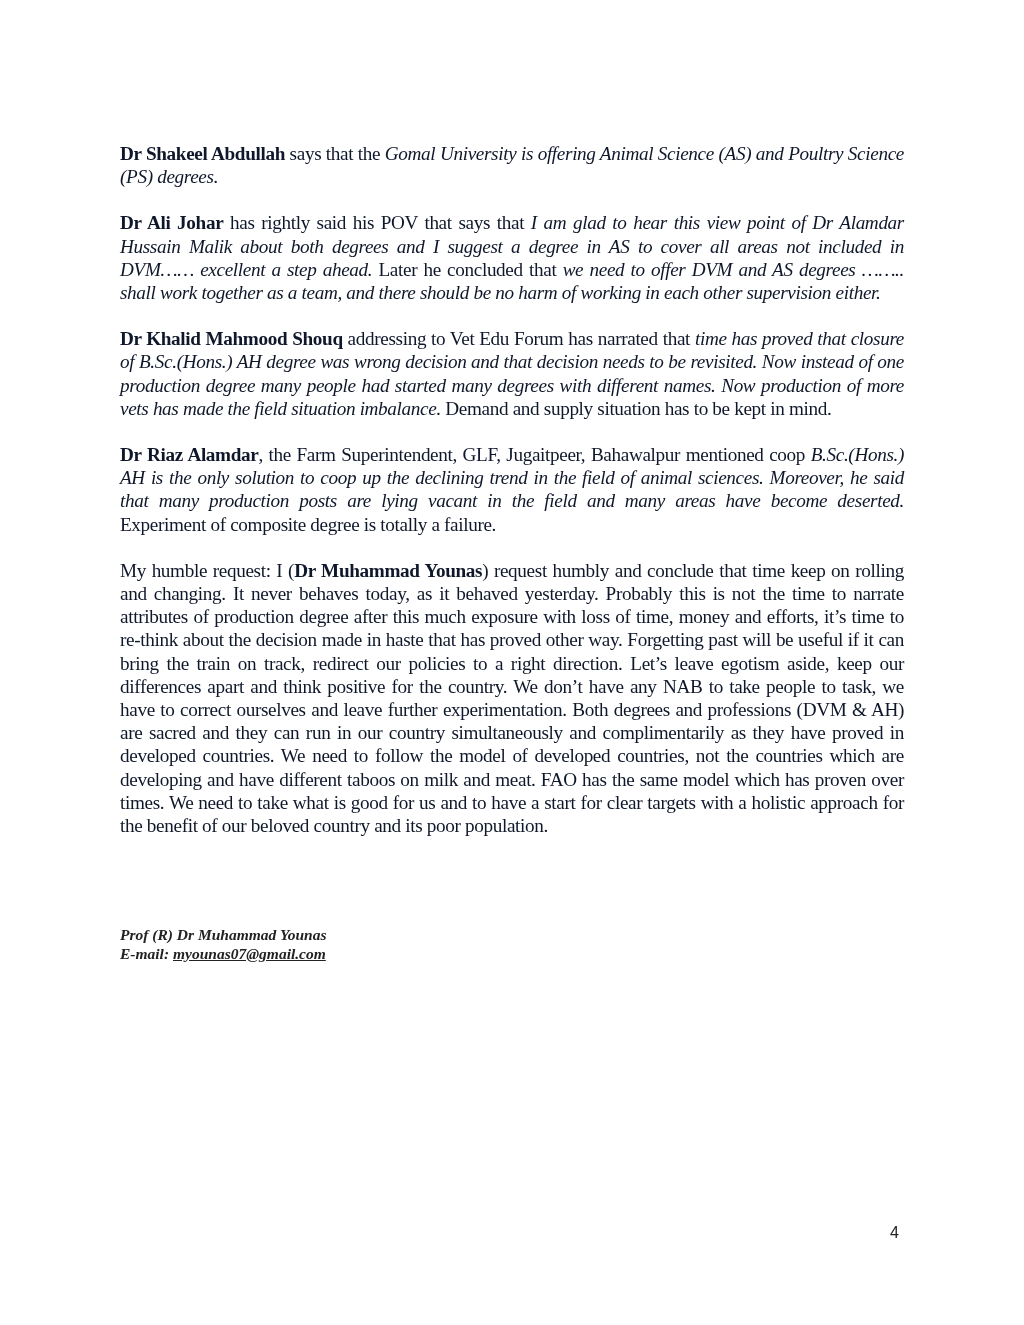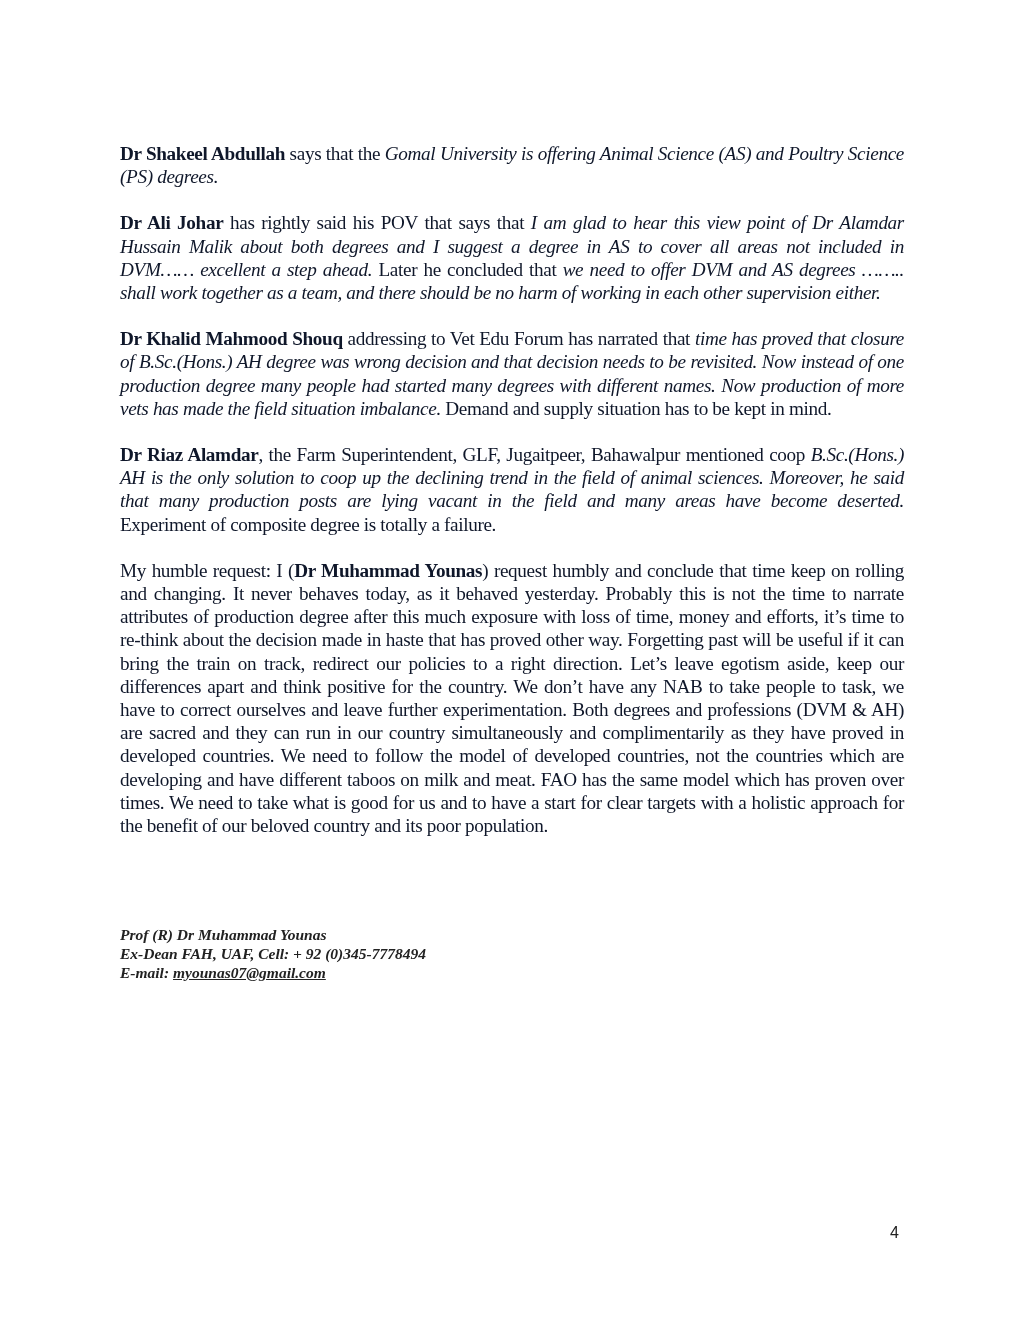--- a/index.html
+++ b/index.html
@@ -32,17 +32,16 @@
   <p class="cond">
     <b>Dr Riaz Alamdar</b><span>, the Farm Superintendent, GLF, Jugaitpeer, Bahawalpur mentioned coop </span><i>B.Sc.(Hons.) AH is the only solution to coop up the declining trend in the field of animal sciences. Moreover, he said that many production posts are lying vacant in the field and many areas have become deserted.</i><span> Experiment of composite degree is totally a failure.</span>
   </p>
   <p class="cond">
     <span>My humble request: I (</span><b>Dr Muhammad Younas</b><span>) request humbly and conclude that time keep on rolling and changing. It never behaves today, as it behaved yesterday. Probably this is not the time to narrate attributes of production degree after this much exposure with loss of time, money and efforts, it’s time to re-think about the decision made in haste that has proved other way. Forgetting past will be useful if it can bring the train on track, redirect our policies to a right direction. Let’s leave egotism aside, keep our differences apart and think positive for the country. We don’t have any NAB to take people to task, we have to correct ourselves and leave further experimentation. Both degrees and professions (DVM &amp; AH) are sacred and they can run in our country simultaneously and complimentarily as they have proved in developed countries. We need to follow the model of developed countries, not the countries which are developing and have different taboos on milk and meat. FAO has the same model which has proven over times. We need to take what is good for us and to have a start for clear targets with a holistic approach for the benefit of our beloved country and its poor population.</span>
   </p>
 </div>
 
 <div class="sig">
   <div>Prof (R) Dr Muhammad Younas</div>
-  <div>Ex-Dean FAH, UAF, Cell: + 92 (0)345-7778494</div>
   <div><span>E-mail: </span><a>myounas07@gmail.com</a></div>
 </div>
 
 <div class="pagenum">4</div>
 
 </body></html>

